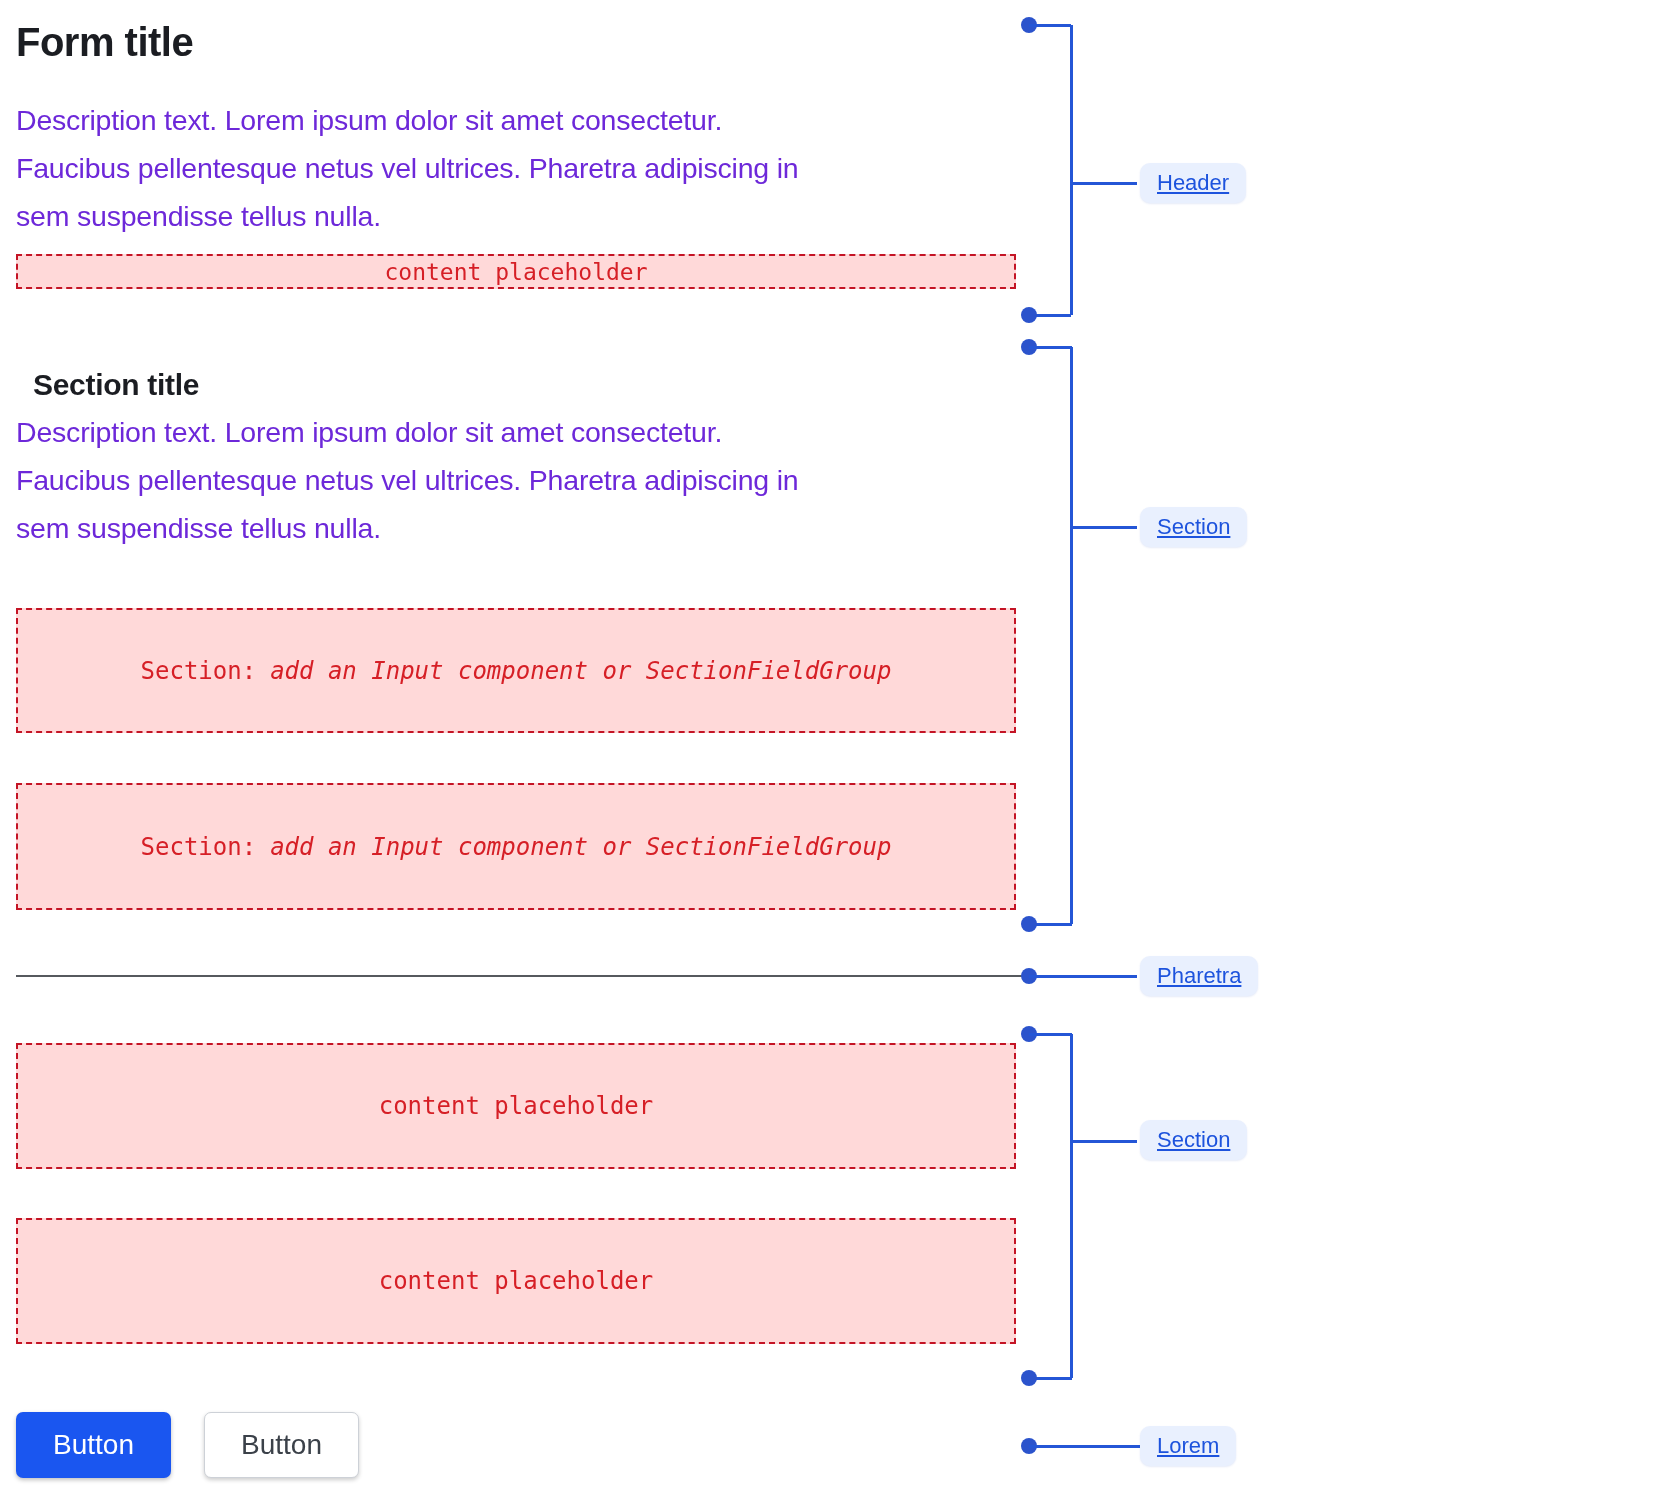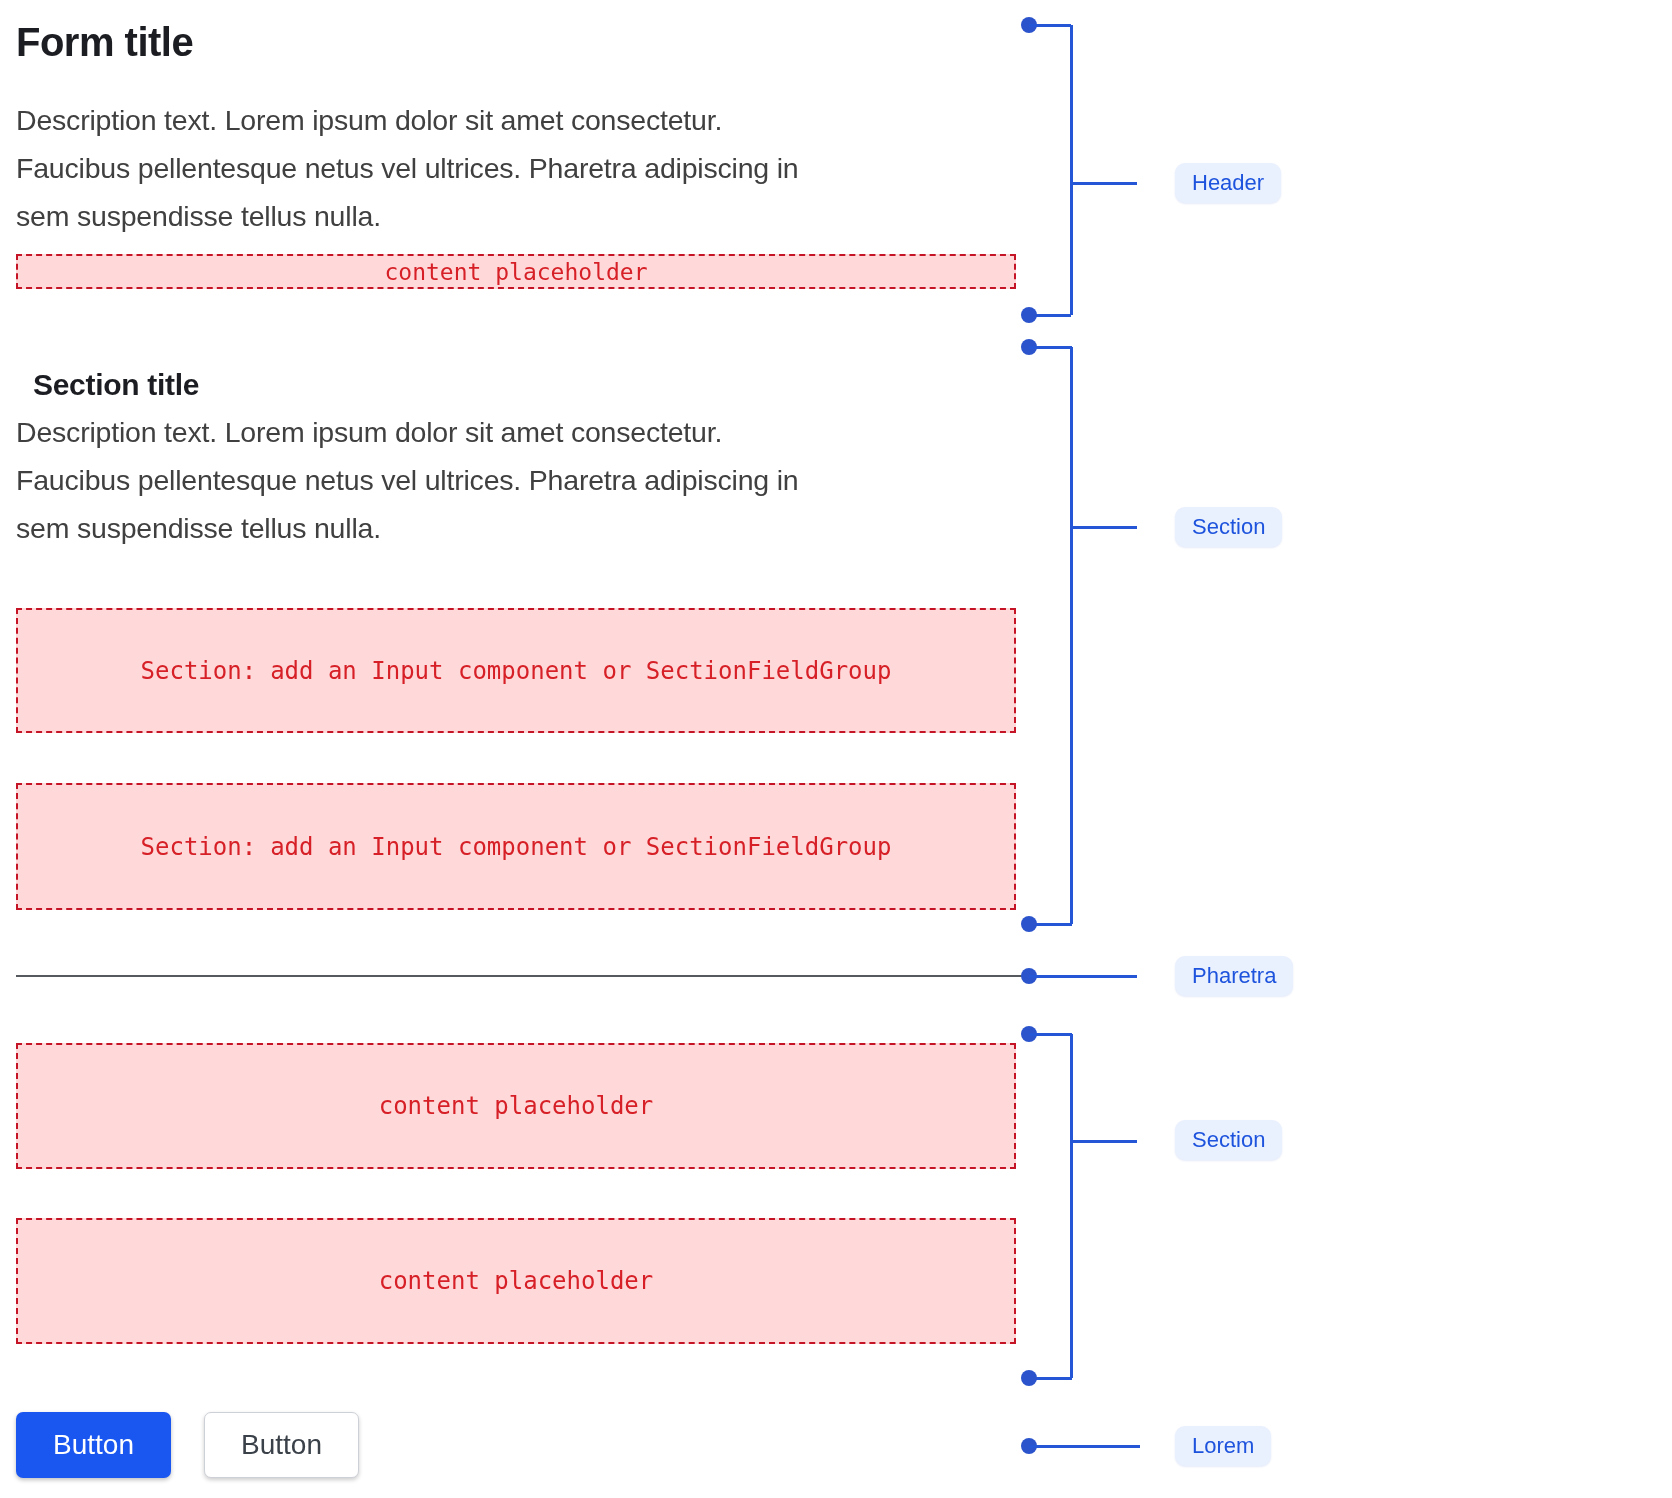--- a/index.html
+++ b/index.html
@@ -16,41 +16,41 @@
     font-size:40px;font-weight:700;color:#1b1d22;
     letter-spacing:-0.5px;line-height:1.2;margin:0;
   }
   .section-title{
     position:absolute;left:16px;top:350px;
     font-size:30px;font-weight:700;color:#1b1d22;
     letter-spacing:-0.3px;line-height:1.2;margin:17px;
   }
   .desc{
     position:absolute;left:16px;width:960px;
-    font-size:28.5px;line-height:48px;color:#404040;
+    font-size:28.5px;line-height:48px;color:#6d28d9;
     letter-spacing:-0.2px;
   }
   .desc-1{top:96px;}
   .desc-2{top:408px;}
   .ph-box{
     position:absolute;left:16px;width:1000px;
     box-sizing:border-box;
     background:#ffd9d9;
     border:2.5px dashed #c41425;
     display:flex;align-items:center;justify-content:center;
     font-family:"DejaVu Sans Mono", monospace;
     font-size:24px;color:#d61f26;
     text-align:center;
   }
   .ph-thin{top:254px;height:35px;font-size:23px;}
   .ph-sec-1{top:608px;height:125px;}
   .ph-sec-2{top:783px;height:127px;}
   .ph-con-1{top:1043px;height:126px;}
   .ph-con-2{top:1218px;height:126px;}
-  .ph-rest{margin-left:14px;}
+  .ph-rest{font-style:italic;margin-left:14px;}
   .separator{
     position:absolute;left:16px;top:974.5px;width:1009px;height:2.5px;
     background:#56595e;
   }
   
   .btn{
     position:absolute;top:1412px;height:66px;width:155px;
     box-sizing:border-box;border-radius:7px;
     display:flex;align-items:center;justify-content:center;
     font-size:28px;font-weight:500;cursor:pointer;
@@ -66,27 +66,28 @@
     box-shadow:0 2px 4px rgba(0,0,0,0.2);
   }
   
   .dot{
     position:absolute;width:16px;height:16px;border-radius:50%;
     background:#2b53cc;
   }
   .hline{position:absolute;height:3px;background:#2456d6;}
   .vline{position:absolute;width:3px;background:#2456d6;}
   .pill{
-    position:absolute;left:1175px;height:40px;
+    position:absolute;left:1140px;height:40px;
     display:inline-flex;align-items:center;
     padding:0 17px;border-radius:10px;
     background:#e9f0fe;color:#1d53dd;
     font-size:22px;font-weight:500;
     box-shadow:0 1px 2px rgba(40,80,200,0.12);
     white-space:nowrap;
+    text-decoration:underline;
   }
 </style>
 </head>
 <body>
 
 <div class="canvas">
 
   <h1 class="form-title">Form title</h1>
 
   <div class="desc desc-1">

